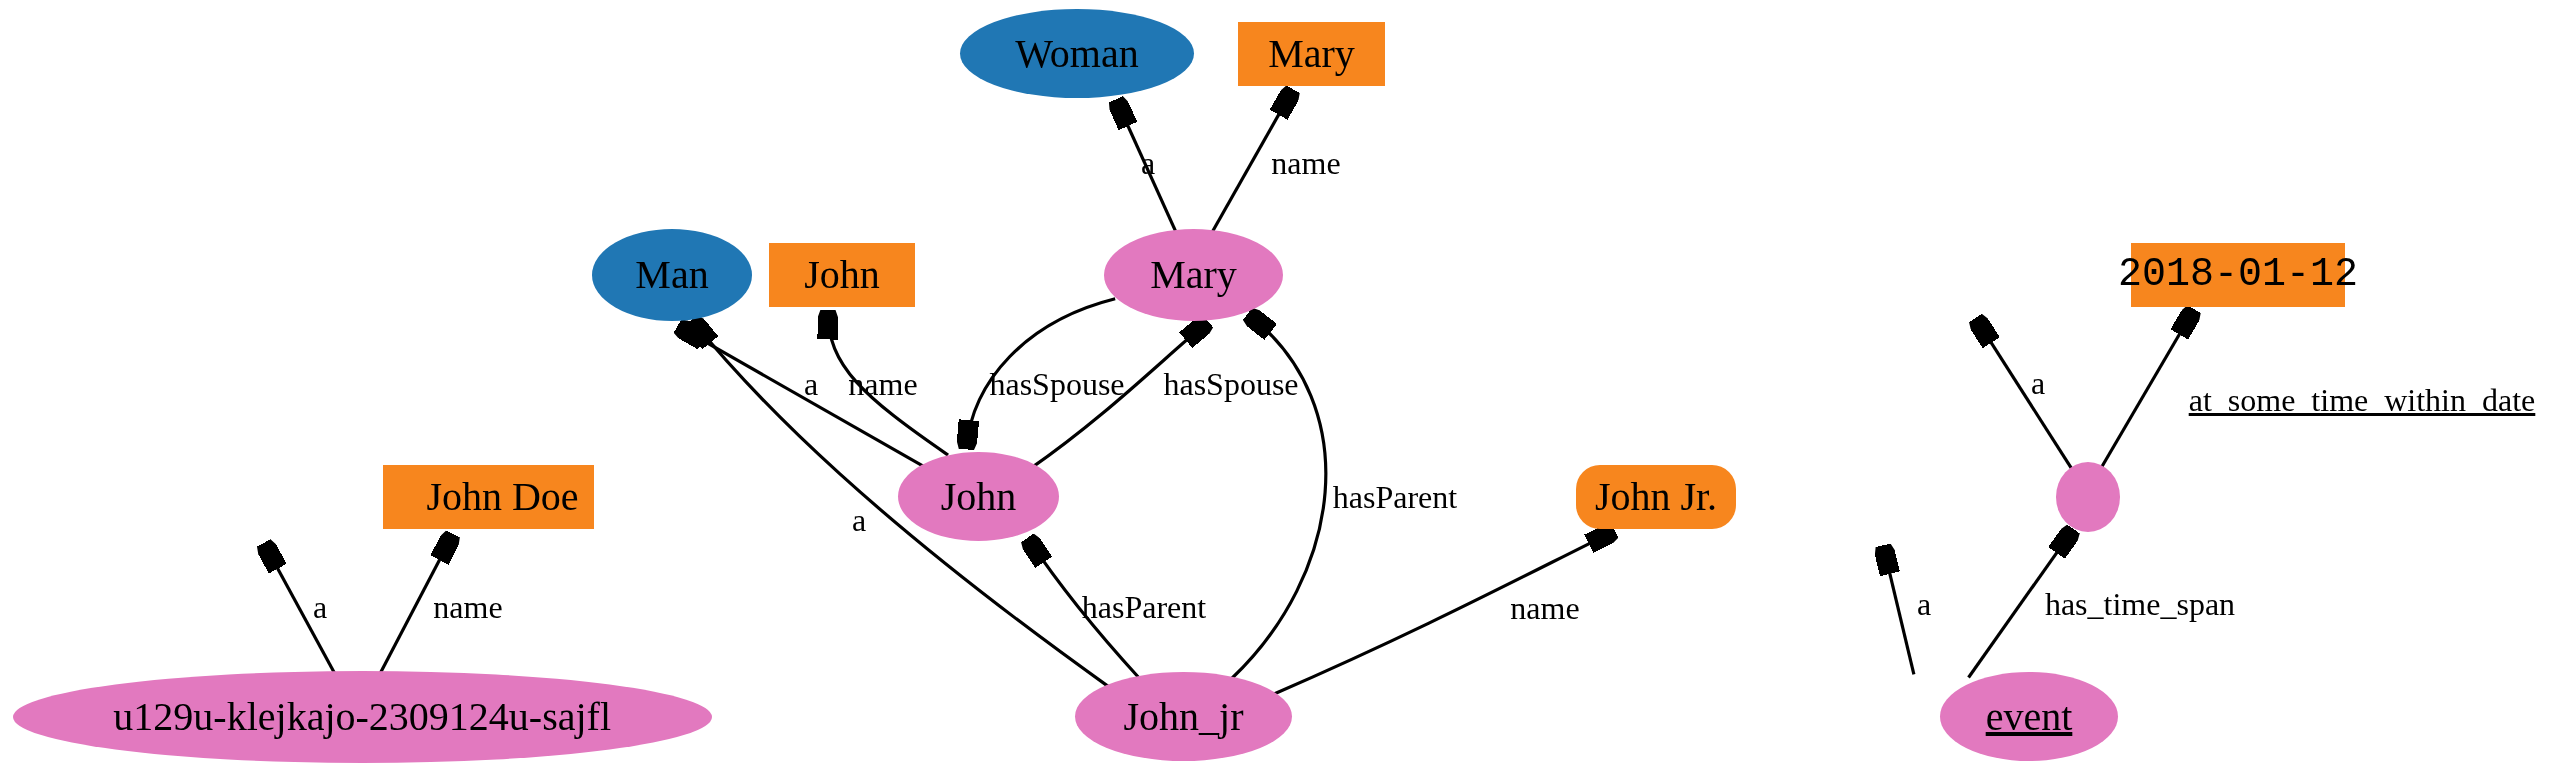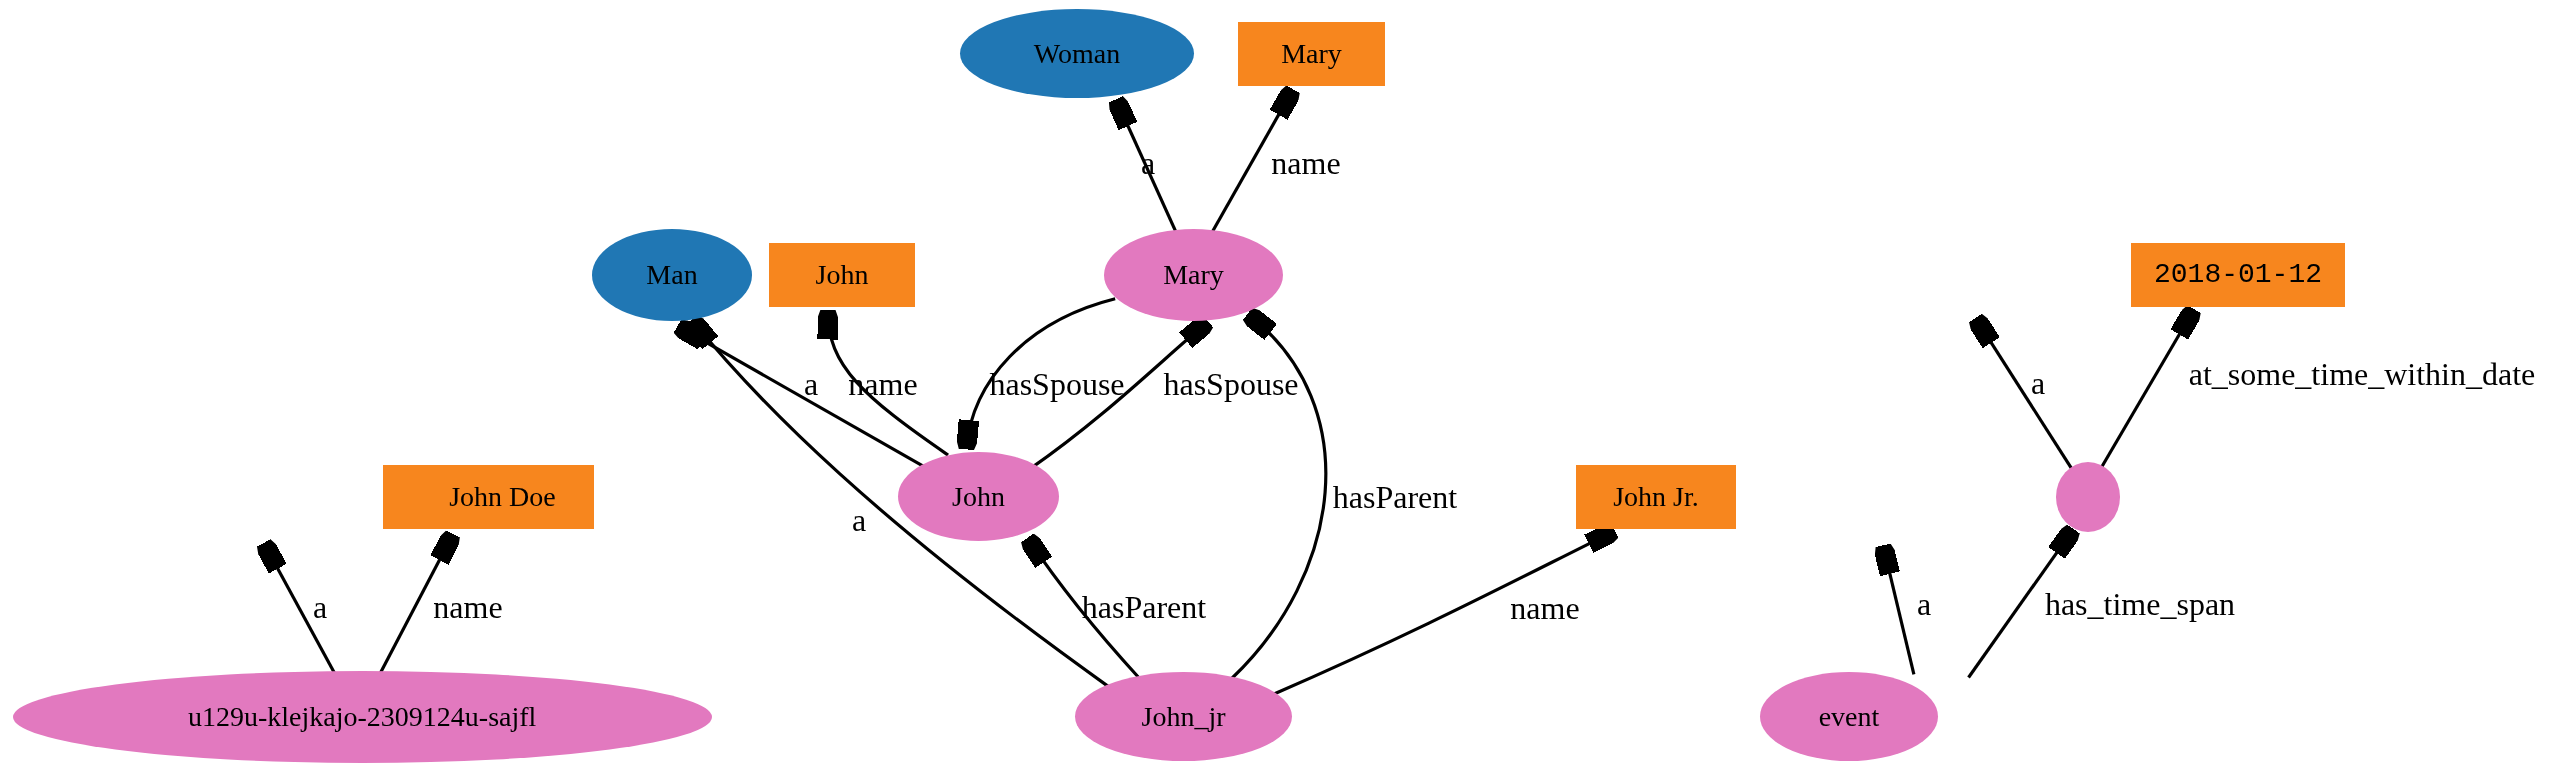--- a/index.html
+++ b/index.html
@@ -8,21 +8,21 @@
     width:2576px;height:771px;
     background:#ffffff;
     font-family:"Liberation Serif","DejaVu Serif",serif;
     overflow:hidden;
   }
   svg.edges{position:absolute;left:0;top:0;width:2576px;height:771px;}
   svg.edges path{fill:none;stroke:#000000;stroke-width:5px;}
   .node{
     position:absolute;
     display:flex;align-items:center;justify-content:center;
-    font-size:28px;color:#000000;line-height:1;
+    font-size:40px;color:#000000;line-height:1;
     white-space:nowrap;text-align:center;
   }
   .ellipse{border-radius:50%;}
   .kind-class{background:#2077b4;}
   .kind-literal{background:#f7861e;}
   .kind-instance{background:#e279bf;}
   .edge-label{
     position:absolute;transform:translate(-50%,-50%);
     font-size:32px;color:#000000;white-space:nowrap;line-height:1;
   }
@@ -57,37 +57,37 @@
   </svg>
 
   <div class="node ellipse kind-class" style="left:960px;top:9px;width:234px;height:89px;">Woman</div>
   <div class="node kind-literal" style="left:1238px;top:21.6px;width:147px;height:64px;">Mary</div>
   <div class="node ellipse kind-class" style="left:592px;top:229px;width:160px;height:92px;">Man</div>
   <div class="node kind-literal" style="left:769px;top:243px;width:146px;height:64px;">John</div>
   <div class="node ellipse kind-instance" style="left:1104px;top:229px;width:179px;height:92px;">Mary</div>
   <div class="node kind-literal" style="left:2131px;top:243px;width:214px;height:64px;font-family:Liberation Mono, monospace;">2018-01-12</div>
   <div class="node kind-literal" style="left:383px;top:465px;width:183px;height:64px;padding-left:28px;">John Doe</div>
   <div class="node ellipse kind-instance" style="left:898px;top:452px;width:161px;height:89px;">John</div>
-  <div class="node kind-literal" style="left:1576px;top:465px;width:160px;height:64px;">John Jr.</div>
+  <div class="node kind-literal" style="left:1576px;top:465px;width:160px;height:64px;border-radius:24px;">John Jr.</div>
   <div class="node ellipse kind-instance" style="left:2056px;top:462px;width:64px;height:70px;"></div>
   <div class="node ellipse kind-instance" style="left:12.7px;top:671px;width:699px;height:92px;">u129u-klejkajo-2309124u-sajfl</div>
   <div class="node ellipse kind-instance" style="left:1075px;top:672px;width:217px;height:89px;">John_jr</div>
-  <div class="node ellipse kind-instance" style="left:1760px;top:672px;width:178px;height:89px;">event</div>
+  <div class="node ellipse kind-instance" style="left:1940px;top:672px;width:178px;height:89px;text-decoration:underline;">event</div>
 
   <div class="edge-label" style="left:1148px;top:163px;">a</div>
   <div class="edge-label" style="left:1306px;top:163px;">name</div>
   <div class="edge-label" style="left:811px;top:384px;">a</div>
   <div class="edge-label" style="left:883px;top:384px;">name</div>
   <div class="edge-label" style="left:1057px;top:384px;">hasSpouse</div>
   <div class="edge-label" style="left:1231px;top:384px;">hasSpouse</div>
   <div class="edge-label" style="left:859px;top:520px;">a</div>
   <div class="edge-label" style="left:1144px;top:607px;">hasParent</div>
   <div class="edge-label" style="left:1395px;top:497px;">hasParent</div>
   <div class="edge-label" style="left:1545px;top:608px;">name</div>
   <div class="edge-label" style="left:320px;top:607px;">a</div>
   <div class="edge-label" style="left:468px;top:607px;">name</div>
   <div class="edge-label" style="left:1924px;top:604px;">a</div>
   <div class="edge-label" style="left:2140px;top:604px;">has_time_span</div>
   <div class="edge-label" style="left:2038px;top:383px;">a</div>
-  <div class="edge-label" style="left:2362px;top:374px;">at_some_time_within_date</div>
+  <div class="edge-label" style="left:2362px;top:400px;text-decoration:underline;">at_some_time_within_date</div>
 
 </div>
 
 
 </body></html>

